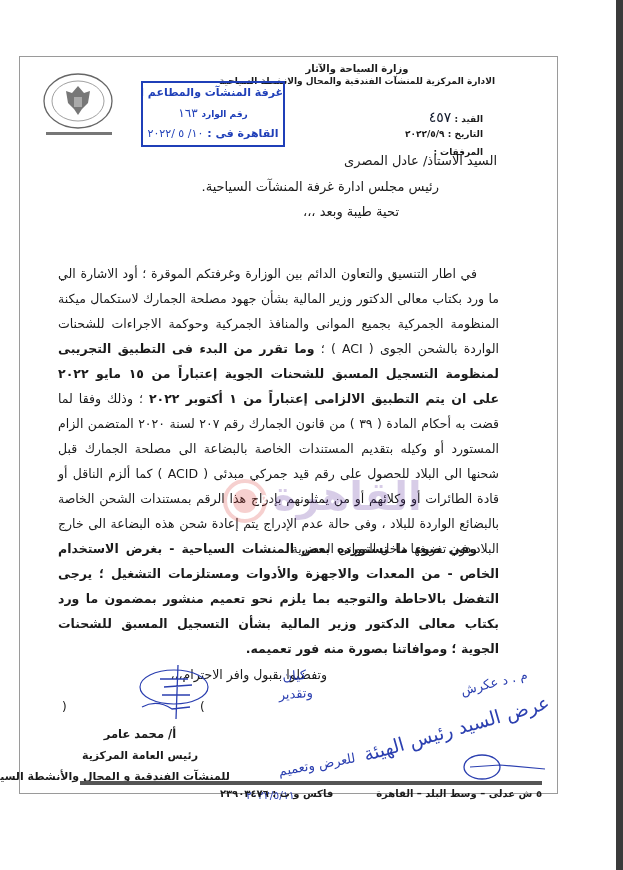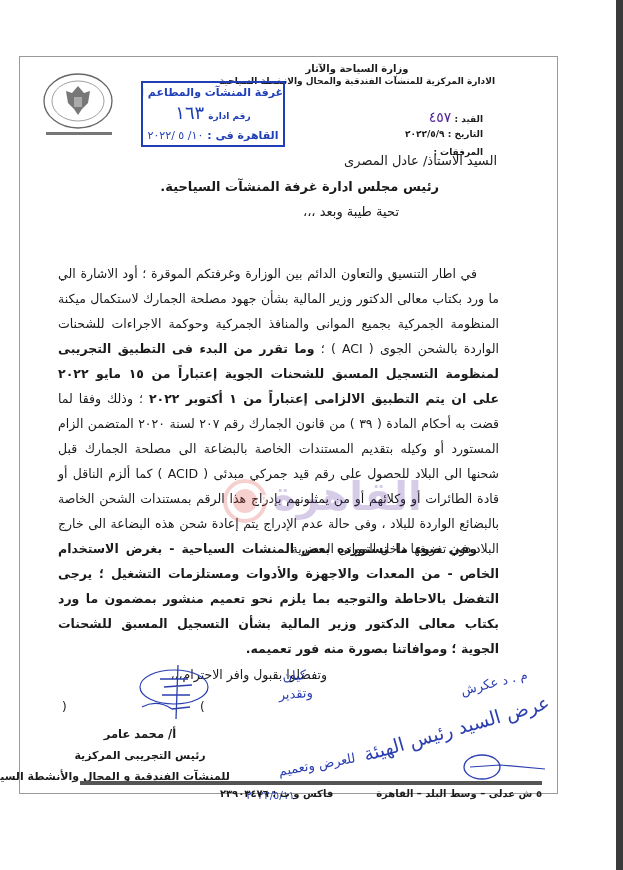--- a/index.html
+++ b/index.html
@@ -4,21 +4,21 @@
 <style>
   html, body { margin:0; padding:0; }
   body { width:623px; height:870px; background:#ffffff; position:relative; overflow:hidden;
          font-family:"DejaVu Sans", sans-serif; color:#1a1a1a; }
   .right-bar { position:absolute; right:0; top:0; width:7px; height:870px; background:#3a3a3a; }
   .page { position:absolute; left:19px; top:56px; width:537px; height:736px;
           border:1px solid #9a9a9a; background:#fff; }
   .abs { position:absolute; }
   .hdr { right:60px; top:6px; width:280px; text-align:center; font-size:9px; font-weight:bold; line-height:12px; direction:rtl; }
   .meta { right:74px; direction:rtl; font-size:9px; font-weight:bold; }
-  .meta .hand { color:#4c1d95; font-size:14px; font-weight:normal; }
+  .meta .hand { color:#0f172a; font-size:14px; font-weight:normal; }
   .seal { left:18px; top:14px; width:84px; height:76px; }
   .stamp { left:121px; top:24px; width:140px; height:62px; border:2px solid #1f3fb8; color:#1f3fb8;
            direction:rtl; font-size:11px; font-weight:bold; text-align:center; line-height:20px; }
   .stamp div { white-space:nowrap; overflow:hidden; }
   .txt { direction:rtl; text-align:justify; font-size:12.5px; line-height:25px; }
   .bold { font-weight:bold; }
   .salute { right:60px; direction:rtl; font-size:12.5px; }
   .sig { text-align:center; direction:rtl; font-size:11px; font-weight:bold; line-height:21px; }
   .footer-line { left:60px; width:462px; top:724px; height:4px; background:#555; }
   .footer { left:60px; width:462px; top:731px; direction:rtl; font-size:10px; font-weight:bold; }
@@ -55,31 +55,31 @@
       <ellipse cx="40" cy="30" rx="26" ry="20" fill="none" stroke="#888" stroke-width="0.8"></ellipse>
       <path d="M40 15 L34 22 L28 20 L30 32 L36 38 L40 44 L44 38 L50 32 L52 20 L46 22 Z" fill="#777"></path>
       <rect x="36" y="26" width="8" height="10" fill="#aaa"></rect>
       <rect x="8" y="61" width="66" height="3" fill="#777"></rect>
     </svg>
   </div>
 
   <div class="abs stamp">
     <div>غرفة المنشآت والمطاعم السياحية</div>
     <div>
-      <span style="font-size:9px;">رقم ادارة</span>
-      <span style="font-weight:normal;font-size:18px;text-align:center;">١٦٣</span>
+      <span style="font-size:9px;">رقم الوارد</span>
+      <span style="font-weight:normal;font-size:12px;text-align:center;">١٦٣</span>
     </div>
     <div>
       <span>القاهرة فى :</span>
       <span style="font-weight:normal;">١٠/ ٥ /٢٠٢٢</span>
     </div>
   </div>
 
   <div class="abs salute" style="top:96px;font-size:13px;">السيد الاستاذ/ عادل المصرى</div>
-  <div class="abs salute" style="top:122px;right:118px;font-size:13px;font-weight:bold;">رئيس مجلس ادارة غرفة المنشآت السياحية.</div>
+  <div class="abs salute" style="top:122px;right:118px;font-size:13px;">رئيس مجلس ادارة غرفة المنشآت السياحية.</div>
   <div class="abs salute" style="top:147px;right:158px;font-size:13px;">تحية طيبة وبعد ،،،</div>
 
   <div class="abs txt" style="left:38px;right:58px;top:204px;">
     <span style="display:inline-block;width:22px;"></span><span>في اطار التنسيق والتعاون الدائم بين الوزارة وغرفتكم الموقرة ؛ أود الاشارة الي ما ورد بكتاب معالى الدكتور وزير المالية بشأن جهود مصلحة الجمارك لاستكمال ميكنة المنظومة الجمركية بجميع الموانى والمنافذ الجمركية وحوكمة الاجراءات للشحنات الواردة بالشحن الجوى ( ACI ) ؛ </span><span class="bold">وما تقرر من البدء فى التطبيق التجريبى لمنظومة التسجيل المسبق للشحنات الجوية إعتباراً من ١٥ مايو ٢٠٢٢ على ان يتم التطبيق الالزامى إعتباراً من ١ أكتوبر ٢٠٢٢</span><span> ؛ وذلك وفقا لما قضت به أحكام المادة ( ٣٩ ) من قانون الجمارك رقم ٢٠٧ لسنة ٢٠٢٠ المتضمن الزام المستورد أو وكيله بتقديم المستندات الخاصة بالبضاعة الى مصلحة الجمارك قبل شحنها الى البلاد للحصول على رقم قيد جمركي مبدئى ( ACID ) كما ألزم الناقل أو قادة الطائرات أو وكلائهم أو من يمثلونهم بإدراج هذا الرقم بمستندات الشحن الخاصة بالبضائع الواردة للبلاد ، وفى حالة عدم الإدراج يتم إعادة شحن هذه البضاعة الى خارج البلاد دون تفريغها داخل الموانى المصرية .</span>
   </div>
 
   <div class="abs watermark">
     <svg width="175" height="60" viewBox="0 0 175 60">
       <circle cx="30" cy="34" r="20" fill="none" stroke="#d9302a" stroke-width="4"></circle>
       <circle cx="30" cy="34" r="12" fill="#d9302a"></circle>
@@ -98,21 +98,21 @@
     <svg width="120" height="70" viewBox="0 0 120 70">
       <ellipse cx="62" cy="28" rx="34" ry="17" fill="none" stroke="#2b3fb0" stroke-width="1.2"></ellipse>
       <path d="M66 6 L64 60 M48 20 L76 20 M52 28 L80 26 M50 36 L78 36 M30 48 Q45 40 60 50 L78 48" fill="none" stroke="#2b3fb0" stroke-width="1.3"></path>
     </svg>
   </div>
   <div class="abs" style="left:180px;top:643px;font-size:12px;">(</div>
   <div class="abs" style="left:42px;top:643px;font-size:12px;">)</div>
 
   <div class="abs sig" style="left:30px;width:180px;top:667px;">
     <div style="font-size:11.5px;">أ/ محمد عامر</div>
-    <div>رئيس التجريبى المركزية</div>
+    <div>رئيس العامة المركزية</div>
     <div style="white-space:nowrap;margin-left:-8px;">للمنشآت الفندقية و المحال والأنشطة السياحية</div>
   </div>
 
   <div class="abs pen" style="left:245px;top:610px;font-size:13px;direction:rtl;width:60px;text-align:center;transform:rotate(-4deg);line-height:18px;">كيان وتقدير</div>
   <div class="abs pen" style="left:440px;top:618px;font-size:13px;direction:rtl;transform:rotate(-14deg);">م . د عكرش</div>
   <div class="abs pen" style="left:340px;top:660px;font-size:19px;direction:rtl;transform:rotate(-16deg);white-space:nowrap;">عرض السيد رئيس الهيئة</div>
   <div class="abs pen" style="left:258px;top:700px;font-size:13px;direction:rtl;transform:rotate(-10deg);white-space:nowrap;">للعرض وتعميم</div>
   <div class="abs" style="left:440px;top:690px;width:90px;height:40px;">
     <svg width="90" height="40" viewBox="0 0 90 40">
       <ellipse cx="22" cy="20" rx="18" ry="12" fill="none" stroke="#2b3fb0" stroke-width="1.3"></ellipse>

